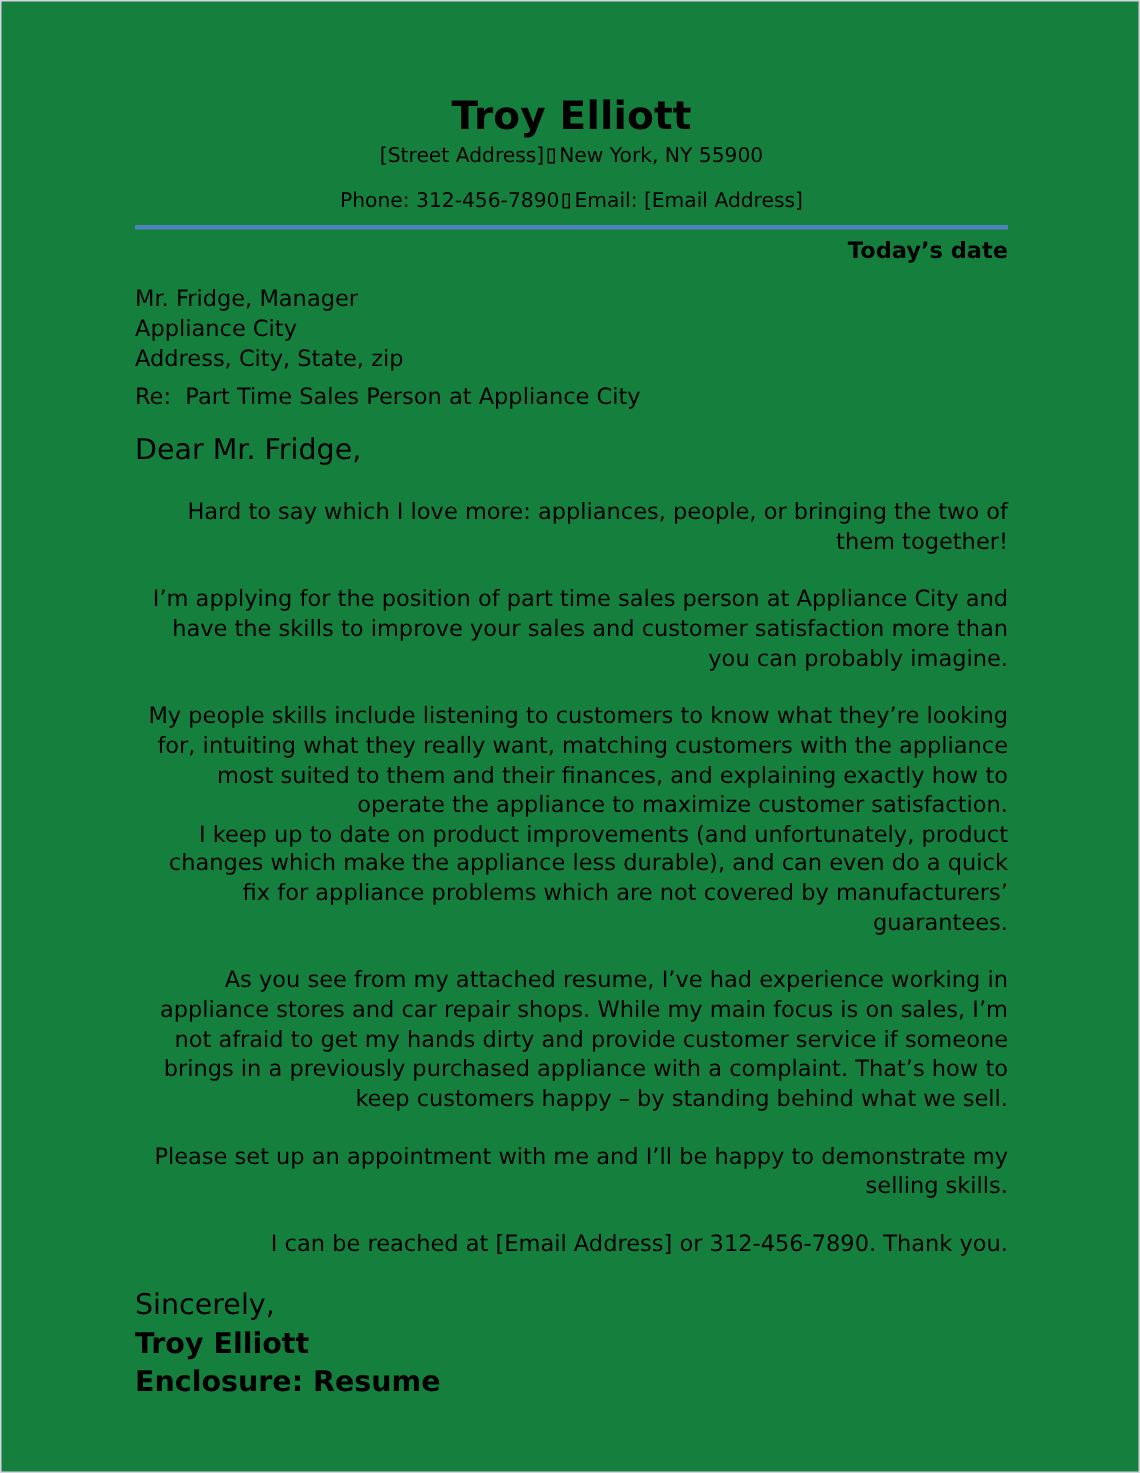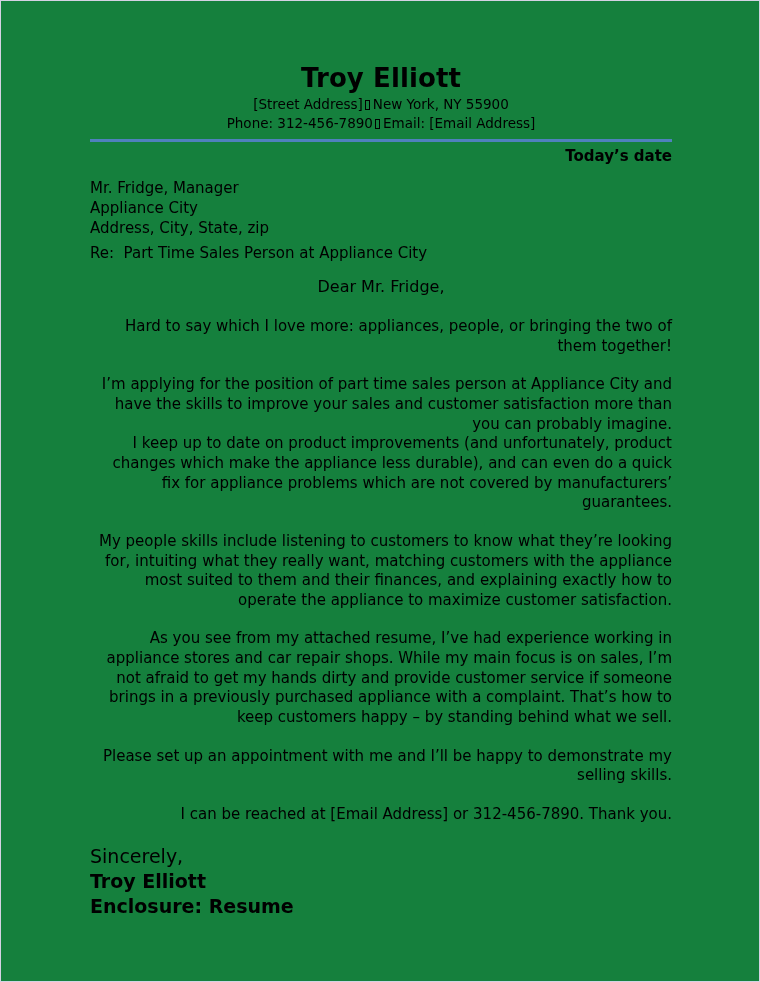--- a/index.html
+++ b/index.html
@@ -38,21 +38,21 @@
     line-height: 1.12;
     letter-spacing: 0.1px;
   }
   .lh-contact {
     font-size: 13.5px;
     line-height: 1.33;
     margin-top: 3px;
     white-space: nowrap;
   }
   .lh-contact.second {
-    margin-top: 1px;
+    margin-top: 12px;
   }
   .tofu {
     display: inline-block;
     width: 5px;
     height: 10px;
     border: 1px solid #000;
     box-sizing: border-box;
     vertical-align: -1px;
     margin: 0 3px 0 2px;
   }
@@ -84,23 +84,22 @@
   .subject {
     margin-top: 5px;
     font-size: 15px;
     font-weight: normal;
     line-height: 1.3;
     white-space: pre;
   }
 
   .salutation {
     margin-top: 14px;
-    font-size: 16px;
+    font-size: 19px;
     line-height: 1.3;
-    text-align: center;
   }
 
   .para {
     font-size: 15px;
     line-height: 1.31;
     margin-top: 19px;
     text-align: right;
   }
   .para.tight {
     margin-top: 0;
@@ -142,22 +141,22 @@
       <div class="addr-line">Appliance City</div>
       <div class="addr-line">Address, City, State, zip</div>
     </div>
 
     <div class="subject">Re:  Part Time Sales Person at Appliance City</div>
 
     <div class="salutation">Dear Mr. Fridge,</div>
 
     <div class="para">Hard to say which I love more: appliances, people, or bringing the two of them together!</div>
     <div class="para">I’m applying for the position of part time sales person at Appliance City and have the skills to improve your sales and customer satisfaction more than you can probably imagine.</div>
+    <div class="para">My people skills include listening to customers to know what they’re looking for, intuiting what they really want, matching customers with the appliance most suited to them and their finances, and explaining exactly how to operate the appliance to maximize customer satisfaction.</div>
     <div class="para tight">I keep up to date on product improvements (and unfortunately, product changes which make the appliance less durable), and can even do a quick fix for appliance problems which are not covered by manufacturers’ guarantees.</div>
-    <div class="para">My people skills include listening to customers to know what they’re looking for, intuiting what they really want, matching customers with the appliance most suited to them and their finances, and explaining exactly how to operate the appliance to maximize customer satisfaction.</div>
     <div class="para">As you see from my attached resume, I’ve had experience working in appliance stores and car repair shops. While my main focus is on sales, I’m not afraid to get my hands dirty and provide customer service if someone brings in a previously purchased appliance with a complaint. That’s how to keep customers happy – by standing behind what we sell.</div>
     <div class="para">Please set up an appointment with me and I’ll be happy to demonstrate my selling skills.</div>
     <div class="para">I can be reached at [Email Address] or 312-456-7890. Thank you.</div>
 
     <div class="closing">
       <div>Sincerely,</div>
       <div class="closing-bold">Troy Elliott</div>
       <div class="closing-bold">Enclosure: Resume</div>
     </div>
 

